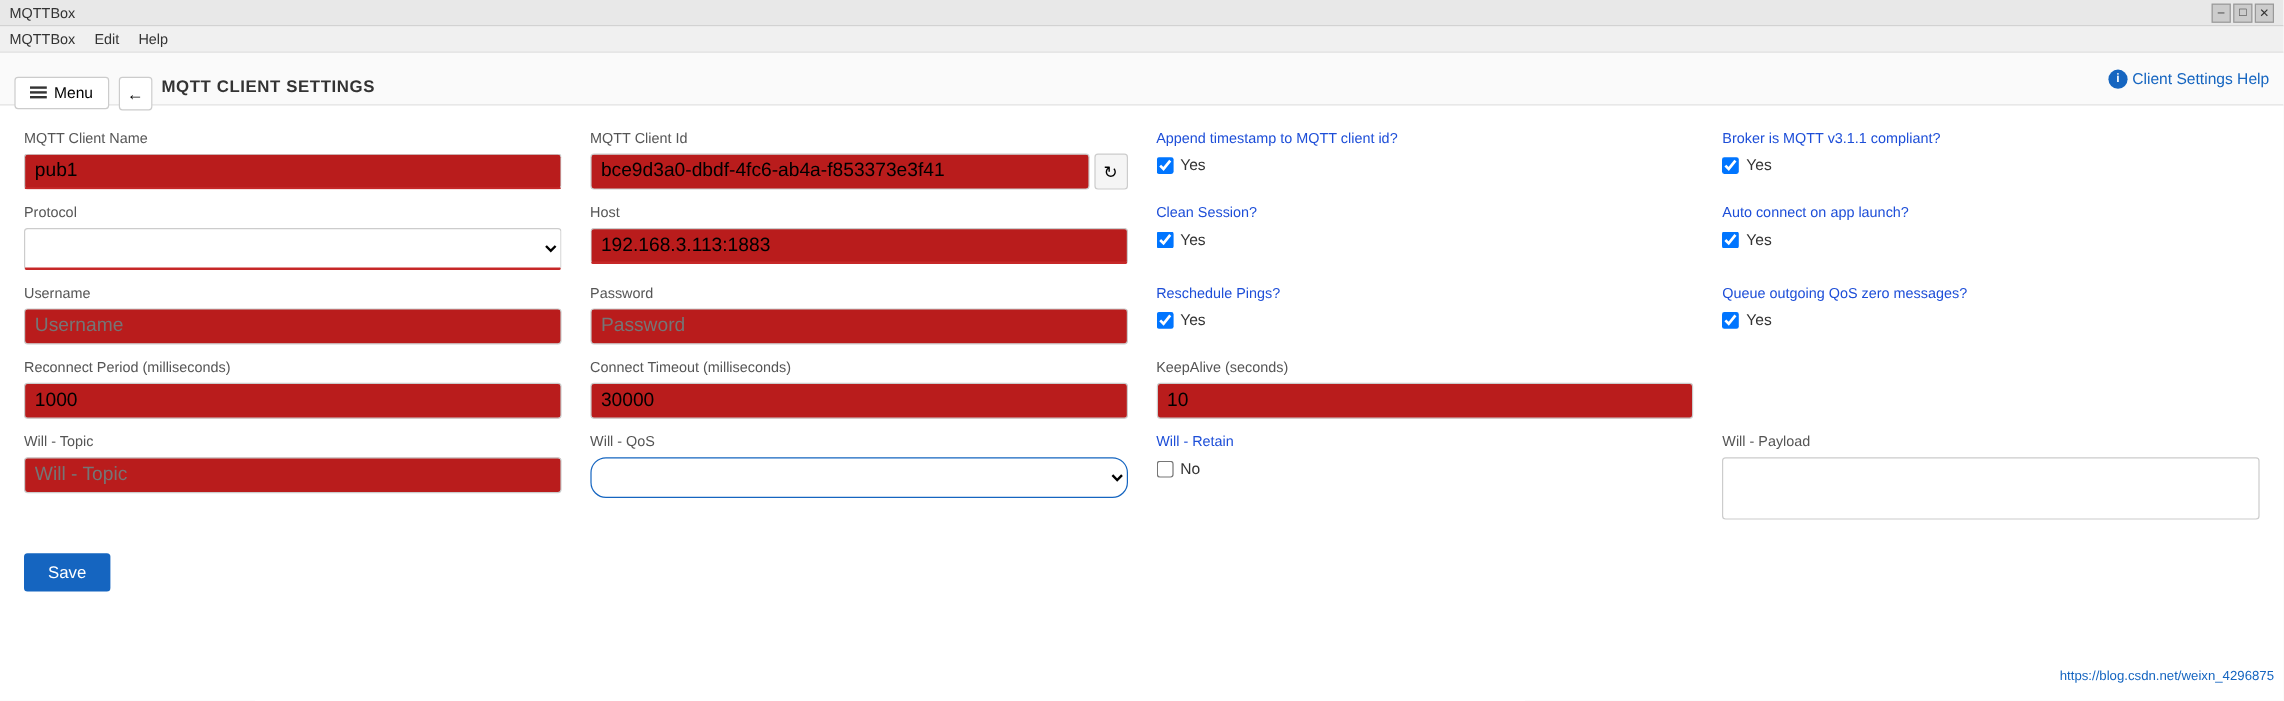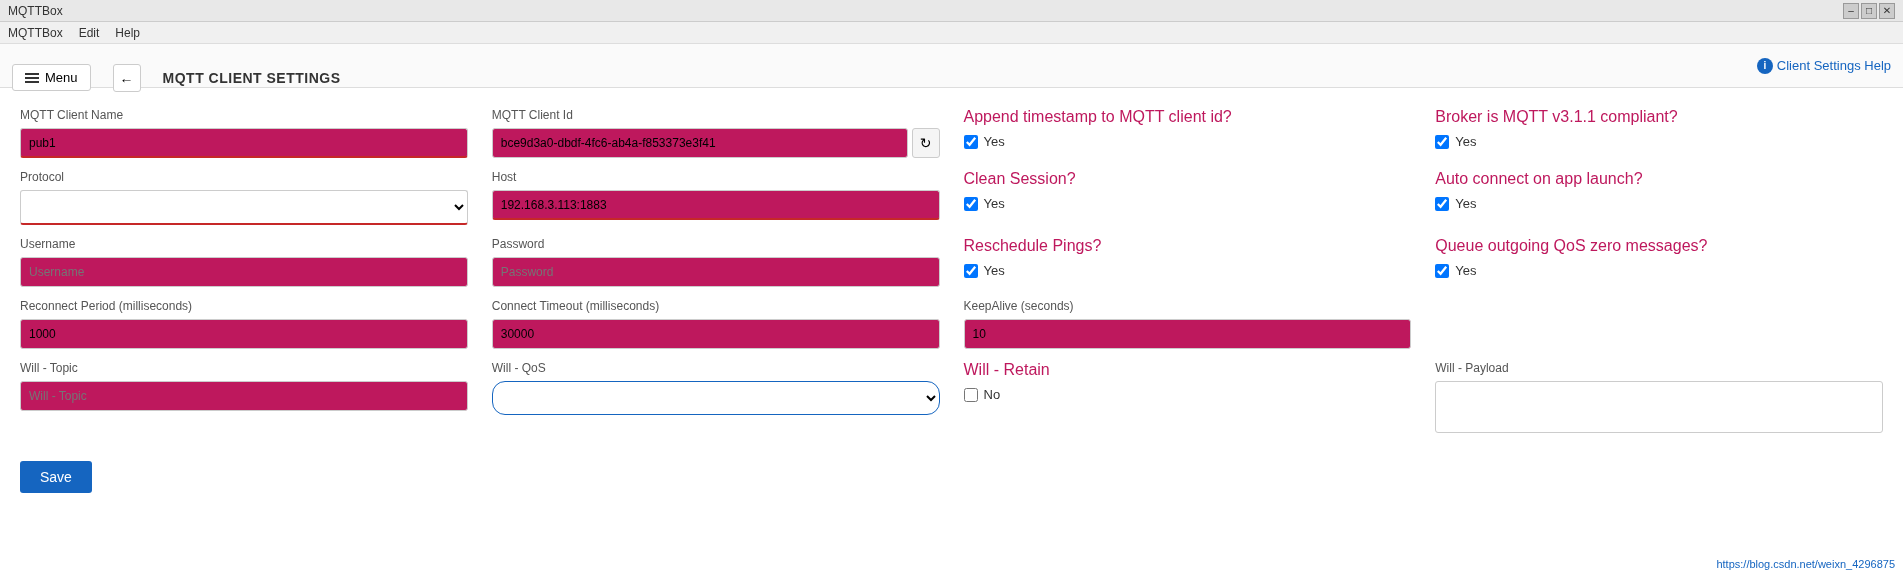--- a/index.html
+++ b/index.html
@@ -67,22 +67,22 @@
       height: 44px;
       display: flex;
       align-items: center;
       padding: 0 12px;
       gap: 10px;
       border-bottom: 1px solid #ddd;
       justify-content: space-between;
     }
     .toolbar-left {
       display: flex;
-      align-items: center;
-      gap: 22px;
+      align-items: flex-start;
+      gap: 8px;
       margin-top: 24px;
     }
     .menu-button {
       background: #fff;
       border: 1px solid #ccc;
       border-radius: 3px;
       padding: 5px 12px;
       font-size: 13px;
       cursor: pointer;
       display: flex;
@@ -157,22 +157,22 @@
       color: #555;
       margin-bottom: 2px;
     }
 
     .text-input {
       width: 100%;
       height: 30px;
       padding: 4px 8px;
       border: 1px solid #ccc;
       border-radius: 3px;
-      font-size: 12px;
-      background: #be185d;
+      font-size: 16px;
+      background: #b91c1c;
       outline: none;
     }
 
     .input-with-btn {
       display: flex;
       align-items: center;
       gap: 4px;
     }
     .input-with-btn .text-input {
       flex: 1;
@@ -202,22 +202,22 @@
       cursor: pointer;
       appearance: auto;
     }
 
     .checkbox-group {
       display: flex;
       flex-direction: column;
       gap: 4px;
     }
     .checkbox-label {
-      font-size: 16px;
-      color: #be185d;
+      font-size: 12px;
+      color: #1d4ed8;
       margin-bottom: 4px;
     }
     .checkbox-row {
       display: flex;
       align-items: flex-end;
       gap: 6px;
       font-size: 13px;
     }
     .checkbox-row input[type="checkbox"] {
       width: 14px;

